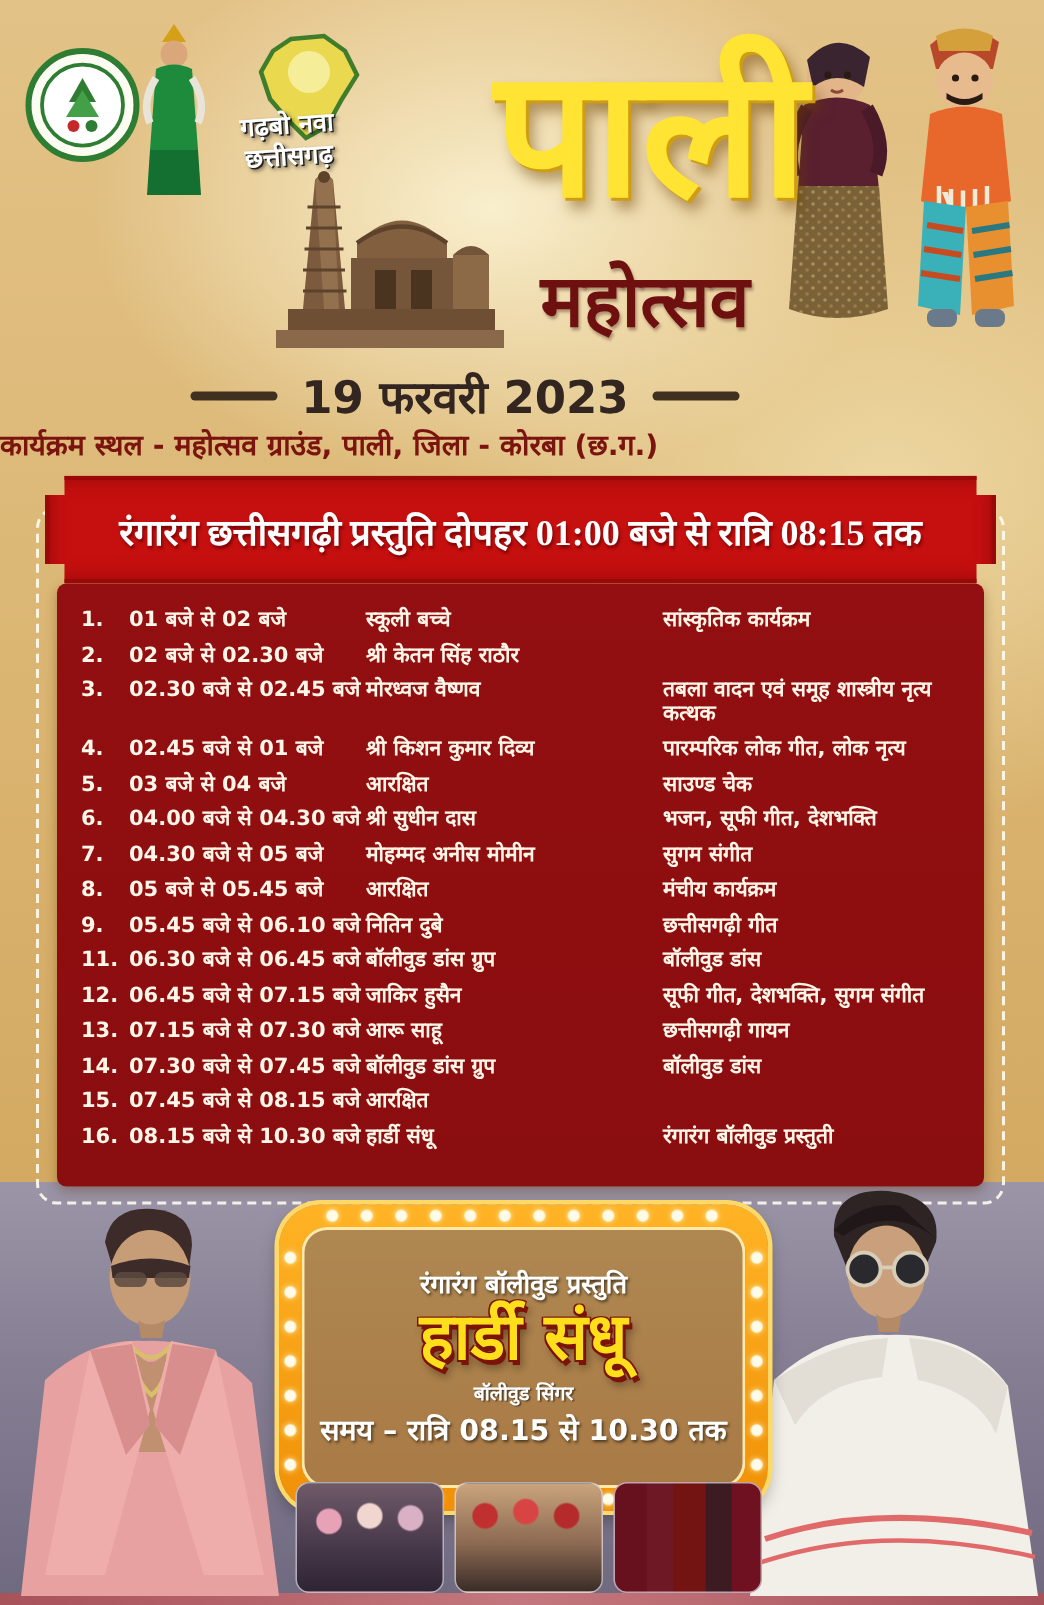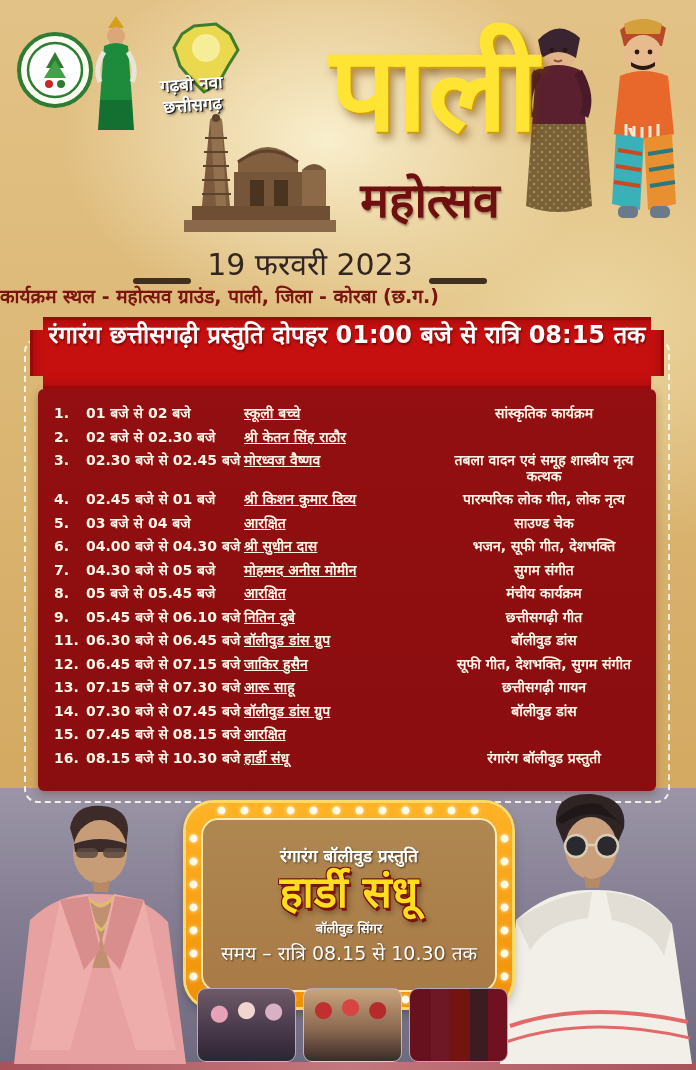--- a/index.html
+++ b/index.html
@@ -29,57 +29,57 @@
     position:absolute; left:188px; top:22px; width:350px; text-align:right; z-index:2;
     font-size:118px; font-weight:700; color:#ffe433; line-height:1.15;
     text-shadow:2px 2px 0 #cf9d12, 5px 7px 9px rgba(110,65,0,.5);
   }
   .subtitle {
     position:absolute; left:310px; top:166px; width:240px; text-align:center; z-index:2;
     font-size:48px; font-weight:700; color:#6e100f; text-shadow:1px 2px 2px rgba(60,10,5,.35);
   }
   .date-row {
     position:absolute; left:0; top:243px; width:620px; display:flex; z-index:2;
-    justify-content:center; align-items:flex-end; gap:16px;
-    font-size:30px; font-weight:400; color:#332520;
+    justify-content:center; align-items:center; gap:16px;
+    font-size:30px; font-weight:700; color:#332520;
   }
   .date-dash { width:58px; height:6px; background:#40301f; border-radius:3px; }
   .venue {
     position:absolute; left:0; top:283px; width:696px; z-index:2;
     font-size:19px; font-weight:700; color:#7b140e;
   }
   
   .dashed-frame {
     position:absolute; left:24px; top:338px; width:646px; height:465px;
     border:2px dashed rgba(255,252,240,.9); border-radius:14px; z-index:1;
   }
   
   .banner {
     position:absolute; left:30px; top:317px; width:634px; height:72px; z-index:3;
     background:#c60f0f;
     box-shadow:inset 0 0 0 3px #9a0808, inset 0 0 14px rgba(60,0,0,.5);
     clip-path:polygon(0 13px,13px 13px,13px 0,calc(100% - 13px) 0,calc(100% - 13px) 13px,100% 13px,100% calc(100% - 13px),calc(100% - 13px) calc(100% - 13px),calc(100% - 13px) 100%,13px 100%,13px calc(100% - 13px),0 calc(100% - 13px));
-    display:flex; justify-content:center;
+    display:flex; align-items:center; justify-content:center;font-family:Liberation Serif, serif;
   }
   .banner-text {
     color:#fff; font-size:24px; font-weight:700; text-shadow:1px 2px 2px rgba(80,0,0,.6);
     white-space:nowrap;
   }
   
   .schedule {
     position:absolute; left:38px; top:389px; width:618px; height:402px; z-index:2;
     background:linear-gradient(180deg,#930f11 0%,#8a0d0f 100%);
     border-radius:6px; padding:17px 10px 8px 16px;
     box-shadow:0 3px 8px rgba(90,40,0,.35);
   }
   .sched-row { display:flex; margin-bottom:8px; color:#fff6e8; font-weight:700; font-size:14px; line-height:15.5px; }
   .sched-no { width:32px; flex:none; }
   .sched-time { width:158px; flex:none; }
-  .sched-artist { width:198px; flex:none; padding-right:6px;text-decoration:underline; }
-  .sched-program { flex:1;text-align:center; }
+  .sched-artist { width:198px; flex:none; padding-right:6px; }
+  .sched-program { flex:1; }
   
   .bottom {
     position:absolute; left:0; top:788px; width:696px; height:282px;
     background:linear-gradient(180deg,#9b95a7 0%,#857e93 45%,#6f6980 100%);
   }
   .bottom-strip {
     position:absolute; left:0; bottom:0; width:696px; height:8px;
     background:linear-gradient(90deg,#a8525a,#c4777e,#a8525a);
   }
   .person-left { position:absolute; left:0; top:800px; width:205px; height:264px; z-index:3; }
@@ -105,21 +105,21 @@
   .bulbs-v { top:24px; bottom:24px; width:11px;
     background-image:radial-gradient(circle at 50% 50%, #fffbe8 0 3.4px, rgba(255,255,255,0) 4.4px);
     background-size:11px 23px; background-repeat:repeat-y; }
   .bulbs-left { left:2px; } .bulbs-right { right:2px; }
   .marquee-line1 { color:#fff; font-size:17px; font-weight:700; text-shadow:1px 1px 2px rgba(0,0,0,.55); }
   .marquee-artist {
     color:#ffdf1b; font-size:43px; font-weight:700; line-height:1.05;
     text-shadow:2px 3px 0 #7c1309, -1px -1px 0 #7c1309, 1px -1px 0 #7c1309, -1px 1px 0 #7c1309, 3px 5px 6px rgba(0,0,0,.4);
   }
   .marquee-role { color:#fff; font-size:13px; font-weight:700; text-shadow:1px 1px 1px rgba(0,0,0,.55); }
-  .marquee-time { color:#fff; font-size:19px; font-weight:400; text-shadow:1px 1px 2px rgba(0,0,0,.55); }
+  .marquee-time { color:#fff; font-size:19px; font-weight:700; text-shadow:1px 1px 2px rgba(0,0,0,.55); }
   
   .thumbs { position:absolute; left:197px; top:988px; display:flex; gap:7px; z-index:5; }
   .thumb { width:99px; height:74px; border-radius:9px; border:1px solid rgba(230,225,235,.7); }
   .thumb1 { background:
       radial-gradient(circle 9px at 22% 35%, #e8a2b8 0 8px, transparent 9px),
       radial-gradient(circle 9px at 50% 30%, #f0d6cf 0 8px, transparent 9px),
       radial-gradient(circle 9px at 78% 32%, #d9b0c4 0 8px, transparent 9px),
       linear-gradient(180deg,#6f5a68 0%,#493a4c 55%,#2e2433 100%); }
   .thumb2 { background:
       radial-gradient(circle 9px at 20% 30%, #c13030 0 8px, transparent 9px),

